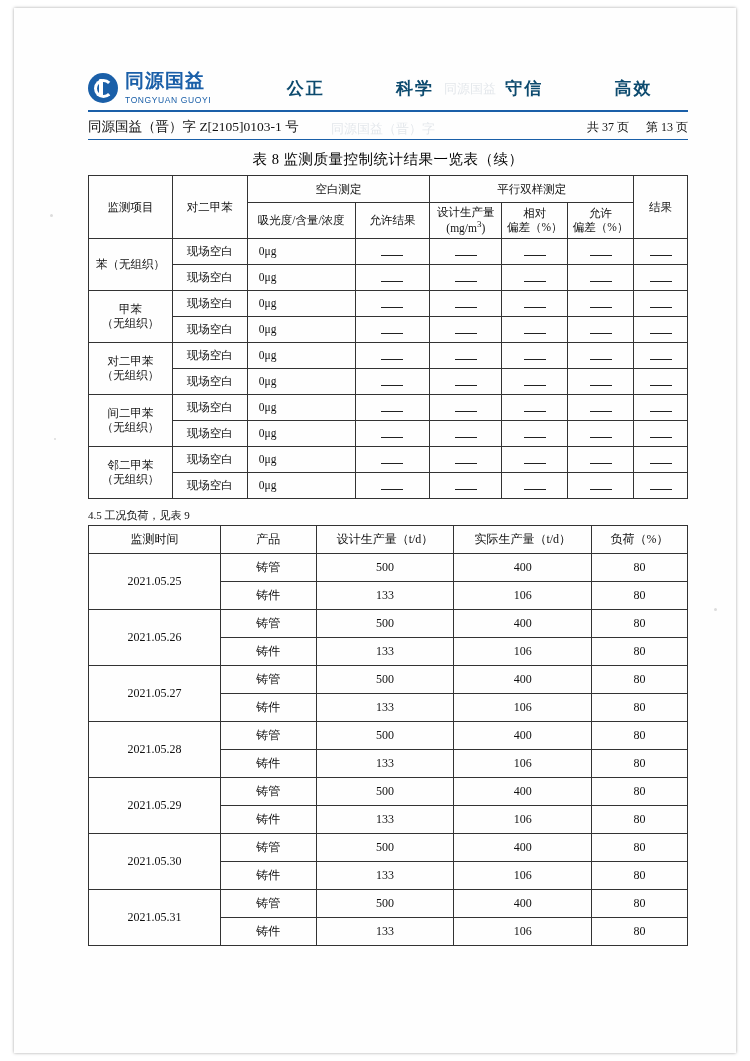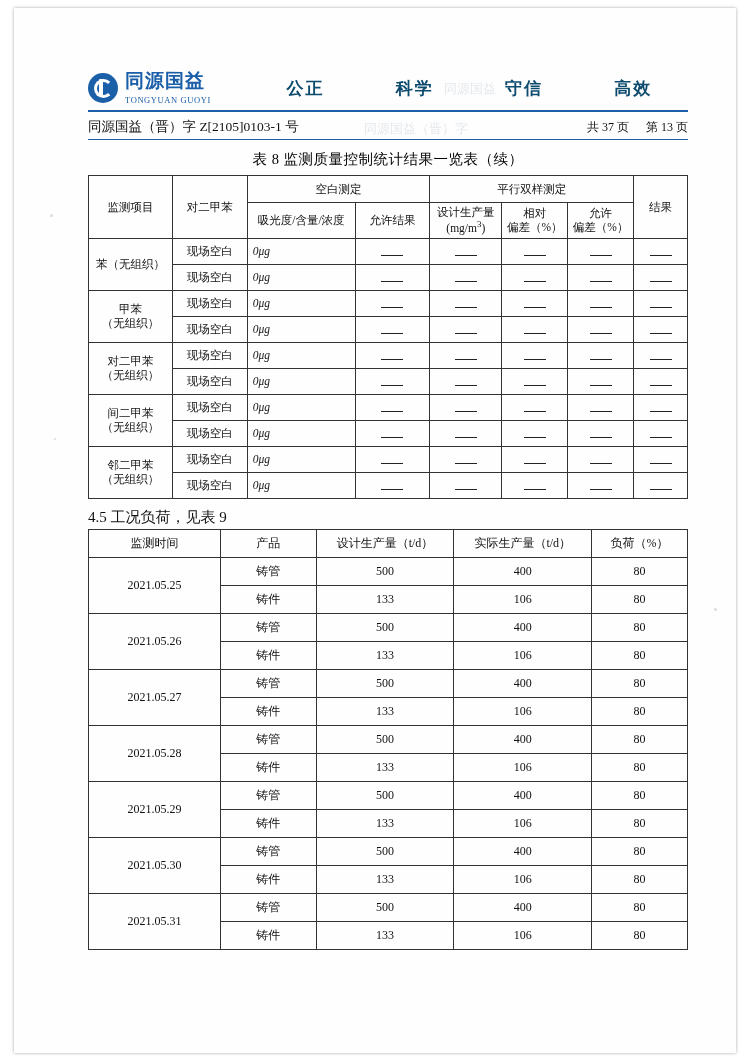--- a/index.html
+++ b/index.html
@@ -78,21 +78,21 @@
     line-height: 1.0;
   }
   .logo-cn {
     font-family: "DejaVu Sans", sans-serif;
     font-size: 19px;
     font-weight: bold;
     color: #1a5fa8;
     letter-spacing: 1px;
   }
   .logo-en {
-    font-family: Liberation Serif, serif;
+    font-family: Liberation Sans, sans-serif;
     font-size: 8.5px;
     color: #1a5fa8;
     letter-spacing: 0.6px;
     margin-top: 6px;
     text-align: center;
   }
   .slogans {
     display: flex;
     flex: 1 1 auto;
     justify-content: space-around;
@@ -136,32 +136,32 @@
     border: 1px solid #333;
     font-size: 11.5px;
     font-weight: normal;
     text-align: center;
     padding: 2px 1px;
     color: #111;
     line-height: 1.25;
   }
   .t8 td, .t8 th { height: 21px; }
   .t8 .hrow th { height: 22px; }
-  .t8 td.left { text-align: left; padding-left: 5px; font-style: italic; }
+  .t8 td.left { text-align: left; padding-left: 11px; }
   .dash {
     display: inline-block;
     width: 22px;
     border-bottom: 1.2px solid #222;
     height: 7px;
     vertical-align: middle;
   }
   .sub { font-size: 9px; vertical-align: super; }
 
   .para {
-    font-size: 15px;
+    font-size: 11px;
     margin: 9px 0 2px 0;
     color: #111;
   }
 
   .t9 td, .t9 th { height: 23px; font-size: 12px; }
 
   
   .ghost {
     position: absolute;
     color: rgba(120,140,160,0.20);
@@ -176,21 +176,21 @@
     border-radius: 50%;
   }
 </style>
 </head>
 <body>
 
 <div class="page">
   <div class="sheet">
 
     <div class="ghost" style="left:430px; top:72px;">同源国益</div>
-    <div class="ghost" style="left:350px; top:112px;">同源国益（晋）字</div>
+    <div class="ghost" style="left:317px; top:112px;">同源国益（晋）字</div>
     <div class="speck" style="left:36px; top:206px; width:3px; height:3px;"></div>
     <div class="speck" style="left:40px; top:430px; width:2px; height:2px;"></div>
     <div class="speck" style="left:700px; top:600px; width:3px; height:3px;"></div>
 
     <div class="content">
 
       <div class="letterhead">
         <div class="logo-mark"></div>
         <div class="logo-text">
           <div class="logo-cn">同源国益</div>

